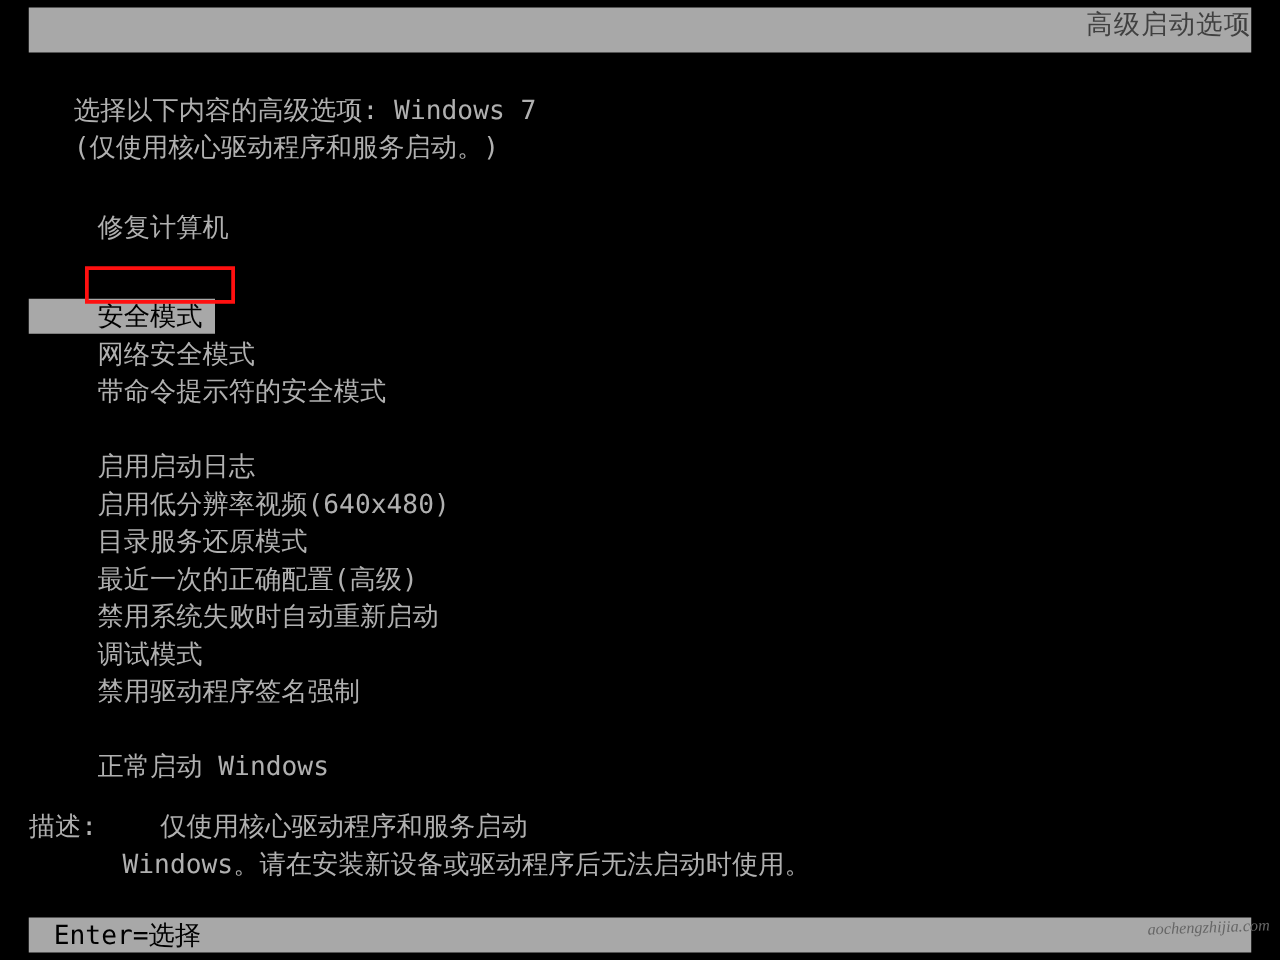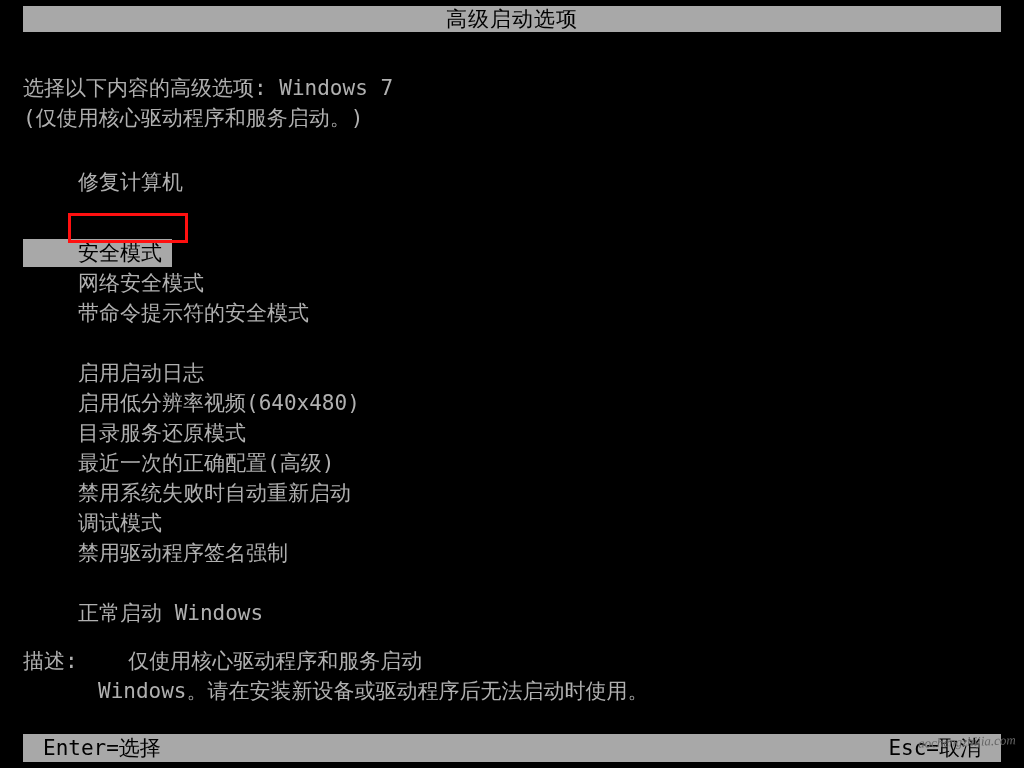--- a/index.html
+++ b/index.html
@@ -9,32 +9,32 @@
       background: #000;
       font-family: "SimSun", "NSimSun", "Consolas", monospace;
       font-size: 21px;
       color: #b0b0b0;
       overflow: hidden;
       position: relative;
     }
     .title-bar {
       position: absolute;
       top: 6px; left: 23px; right: 23px;
-      height: 26px;
+      height: 36px;
       background: #a8a8a8;
-      color: #000000;
-      text-align: center;
+      color: #404040;
+      text-align: right;
       line-height: 26px;
       letter-spacing: 1px;
     }
     .content {
       position: absolute;
       top: 73px; left: 23px; right: 23px;
     }
-    .instr-line { line-height: 30px; }
+    .instr-line { line-height: 30px; margin-left: 36px; }
     .block { margin-top: 34px; }
     .opt {
       line-height: 30px;
       padding-left: 55px;
     }
     .opt.selected-row { padding-left: 0; }
     .sel-bg {
       display: inline-block;
       background: #a8a8a8;
       color: #000;
@@ -59,20 +59,21 @@
     .footer {
       position: absolute;
       bottom: 6px; left: 23px; right: 23px;
       height: 28px;
       background: #a8a8a8;
       color: #000;
       line-height: 28px;
       padding: 0 20px;
       display: flex;
       justify-content: space-between;
+      flex-direction: column;
     }
     .watermark {
       position: absolute;
       right: 8px; bottom: 18px;
       font-size: 13px;
       color: #666;
       font-style: italic;
       transform: rotate(-2deg);
       pointer-events: none;
       font-family: serif;

